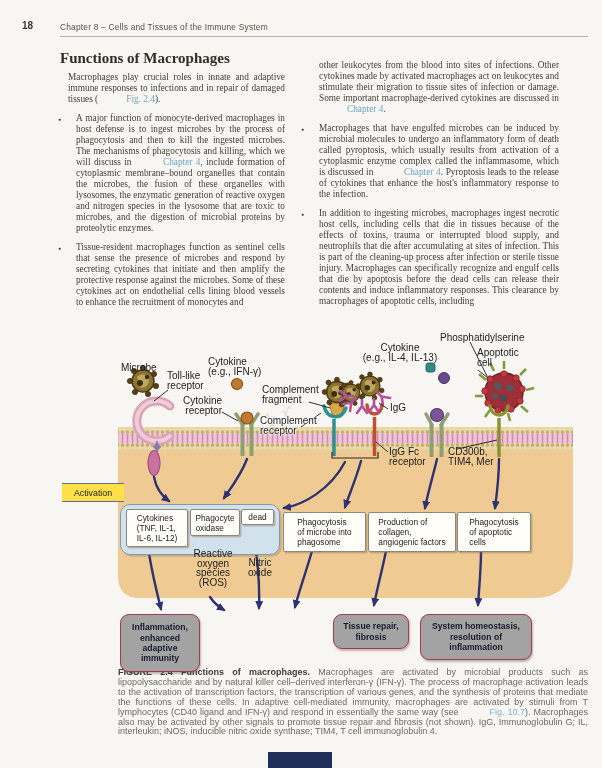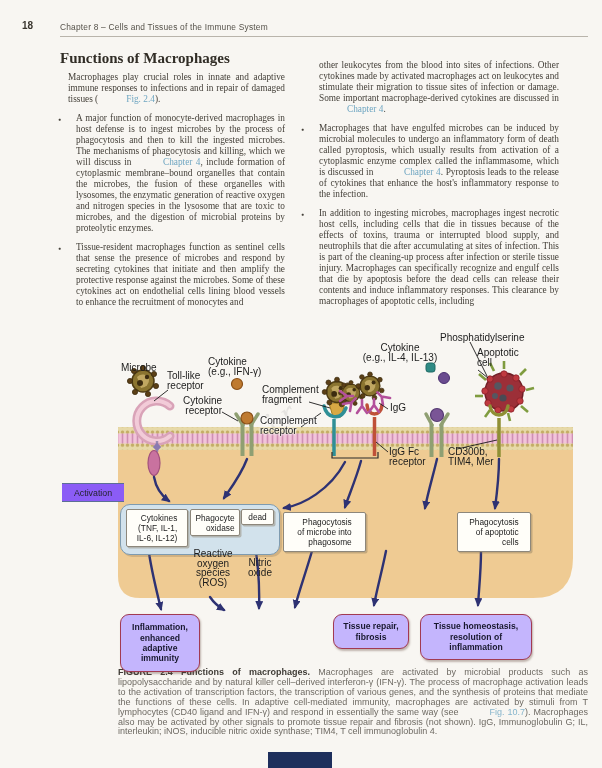--- a/index.html
+++ b/index.html
@@ -25,28 +25,28 @@
   .figsvg{position:absolute;left:0;top:0;width:602px;height:768px;z-index:1;pointer-events:none;}
   
   .flabel{position:absolute;font-family:"Liberation Sans",sans-serif;font-size:10px;line-height:9.6px;
           color:#1c1c1c;white-space:pre-line;z-index:3;}
   .halo{text-shadow:0 0 2px #fff,0 0 2px #fff,0 0 3px #fff;}
   .tright{text-align:right;}
   .tcenter{text-align:center;}
   
   .wsbox{position:absolute;background:#fffef9;border:1px solid #8d877b;border-radius:2px;
          box-shadow:1.5px 1.5px 0 rgba(130,115,90,.4);
-         font-family:"Liberation Sans",sans-serif;font-size:8.3px;line-height:10px;text-align:right;
+         font-family:"Liberation Sans",sans-serif;font-size:8.3px;line-height:10px;text-align:left;
          color:#222;white-space:pre-line;display:flex;align-items:center;justify-content:center;z-index:3;}
   .bluebox{position:absolute;background:#d2e2ec;border:1.3px solid #7e9bb0;border-radius:10px;
          box-shadow:2px 2px 0 rgba(140,120,90,.3);z-index:2;}
-  .activation{position:absolute;background:#8b5cf6;border-top:1.6px solid #5d6e96;border-bottom:1.6px solid #5d6e96;
+  .activation{position:absolute;background:#fde047;border-top:1.6px solid #5d6e96;border-bottom:1.6px solid #5d6e96;
          font-family:"Liberation Sans",sans-serif;font-size:8.8px;color:#23232d;
          display:flex;align-items:center;justify-content:center;z-index:3;}
-  .obox{position:absolute;background:#c4b5fd;border:1.6px solid #a23a52;border-radius:9px;
+  .obox{position:absolute;background:#a3a3a3;border:1.6px solid #a23a52;border-radius:9px;
         font:bold 8.6px/10.4px "Liberation Sans",sans-serif;color:#18182e;text-align:center;white-space:pre-line;
         display:flex;align-items:center;justify-content:center;z-index:3;
         box-shadow:1px 1.5px 2px rgba(90,60,50,.35);}
   
   .caption{position:absolute;left:118px;top:668px;width:470px;z-index:2;
            font-family:"Liberation Sans",sans-serif;font-size:9px;line-height:9.9px;color:#6e6a63;text-align:justify;}
   .caption .cap-label{font-weight:bold;color:#403d37;}
   .caption .xref{color:#86b5cc;}
   .footer-mark{left:268px;top:752px;width:64px;height:16px;background:#1e2f5c;z-index:4;}
 </style>
@@ -268,31 +268,34 @@
   <div class="flabel tcenter" style="left:186px;top:549px;width:54px">Reactive
 oxygen
 species
 (ROS)</div>
   <div class="flabel tcenter" style="left:241px;top:558px;width:38px">Nitric
 oxide</div>
 
   <div class="wsbox" style="left:283px;top:512px;width:81px;height:38px">Phagocytosis
 of microbe into
 phagosome</div>
+  <div class="wsbox" style="left:368px;top:512px;width:86px;height:38px">Production of
+collagen,
+angiogenic factors</div>
   <div class="wsbox" style="left:457px;top:512px;width:72px;height:38px">Phagocytosis
 of apoptotic
 cells</div>
 
   <div class="obox" style="left:120px;top:614px;width:78px;height:56px">Inflammation,
 enhanced
 adaptive
 immunity</div>
   <div class="obox" style="left:333px;top:614px;width:74px;height:33px">Tissue repair,
 fibrosis</div>
-  <div class="obox" style="left:420px;top:614px;width:110px;height:44px">Tissue homeostasis,
+  <div class="obox" style="left:420px;top:614px;width:110px;height:44px">System homeostasis,
 resolution of
 inflammation</div>
 
   <div class="caption">
     <span class="cap-label">FIGURE 2.4 Functions of macrophages.</span><span> Macrophages are activated by microbial products such as lipopolysaccharide and by natural killer cell–derived interferon-γ (IFN-γ). The process of macrophage activation leads to the activation of transcription factors, the transcription of various genes, and the synthesis of proteins that mediate the functions of these cells. In adaptive cell-mediated immunity, macrophages are activated by stimuli from T lymphocytes (CD40 ligand and IFN-γ) and respond in essentially the same way (see </span><a class="xref">Fig. 10.7</a><span>). Macrophages also may be activated by other signals to promote tissue repair and fibrosis (not shown). IgG, Immunoglobulin G; IL, interleukin; iNOS, inducible nitric oxide synthase; TIM4, T cell immunoglobulin 4.</span>
   </div>
 
   <div class="abs footer-mark"></div>
 
 </div>

